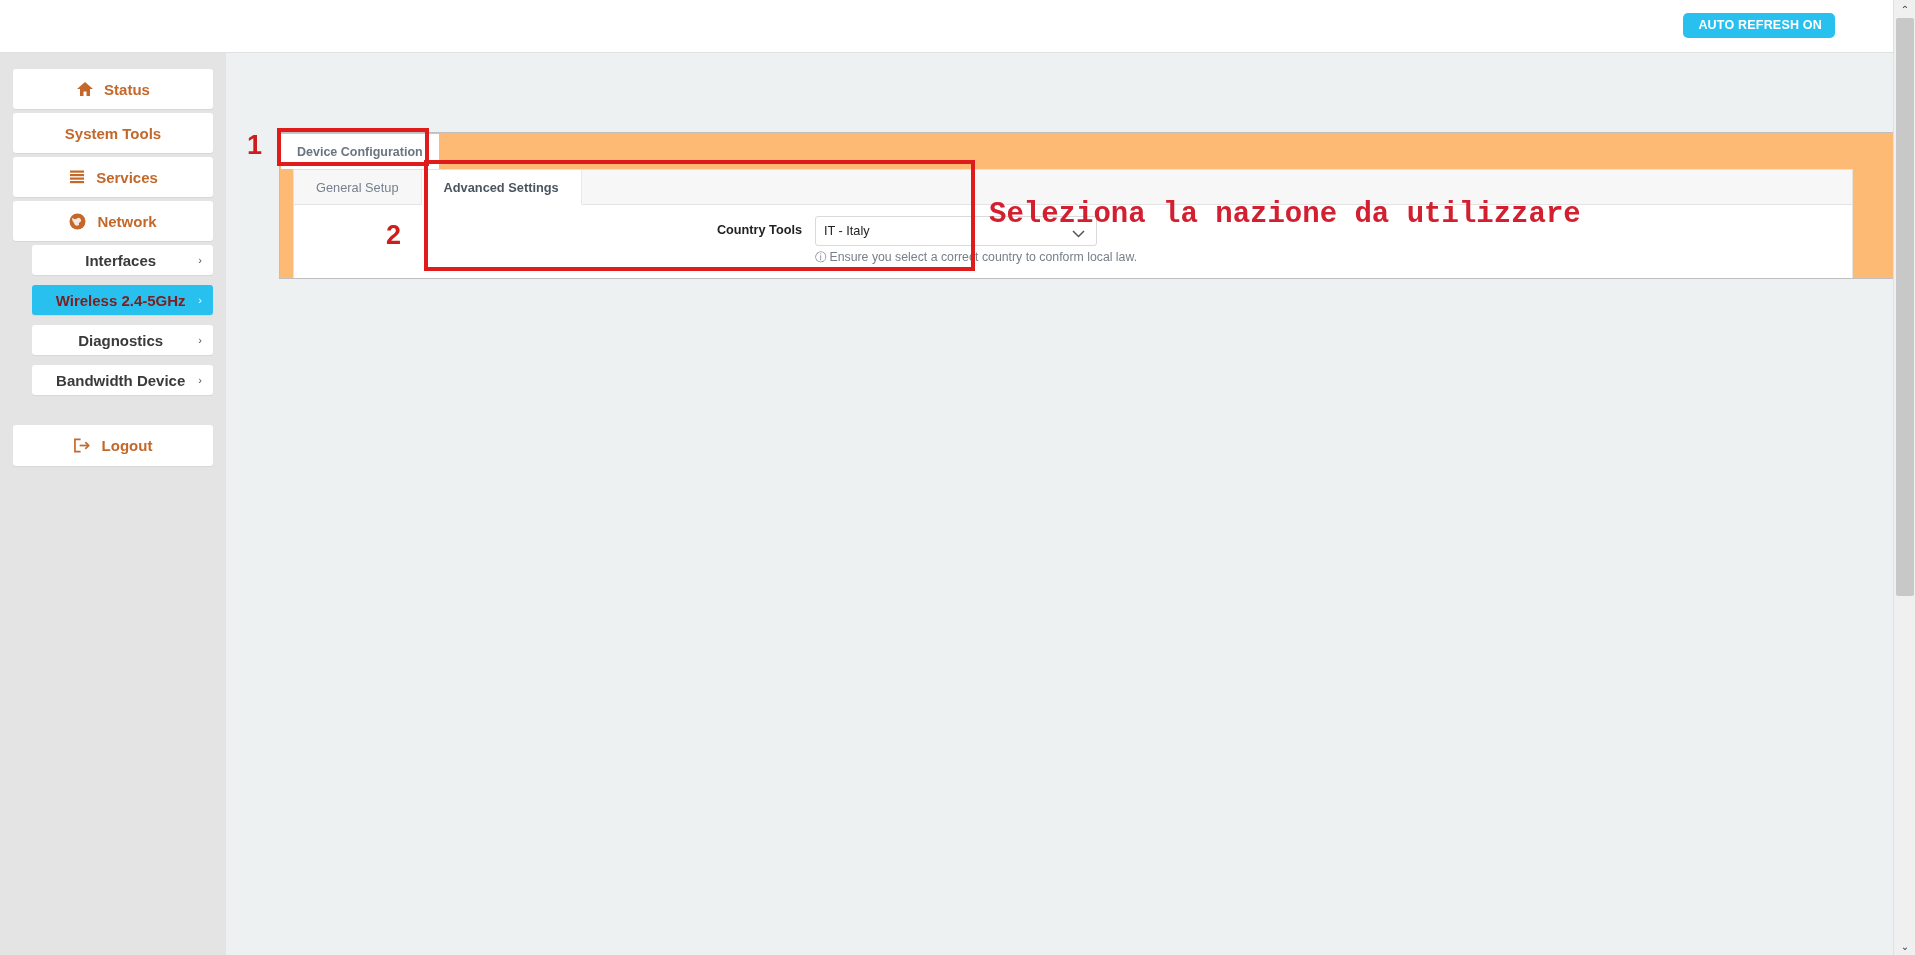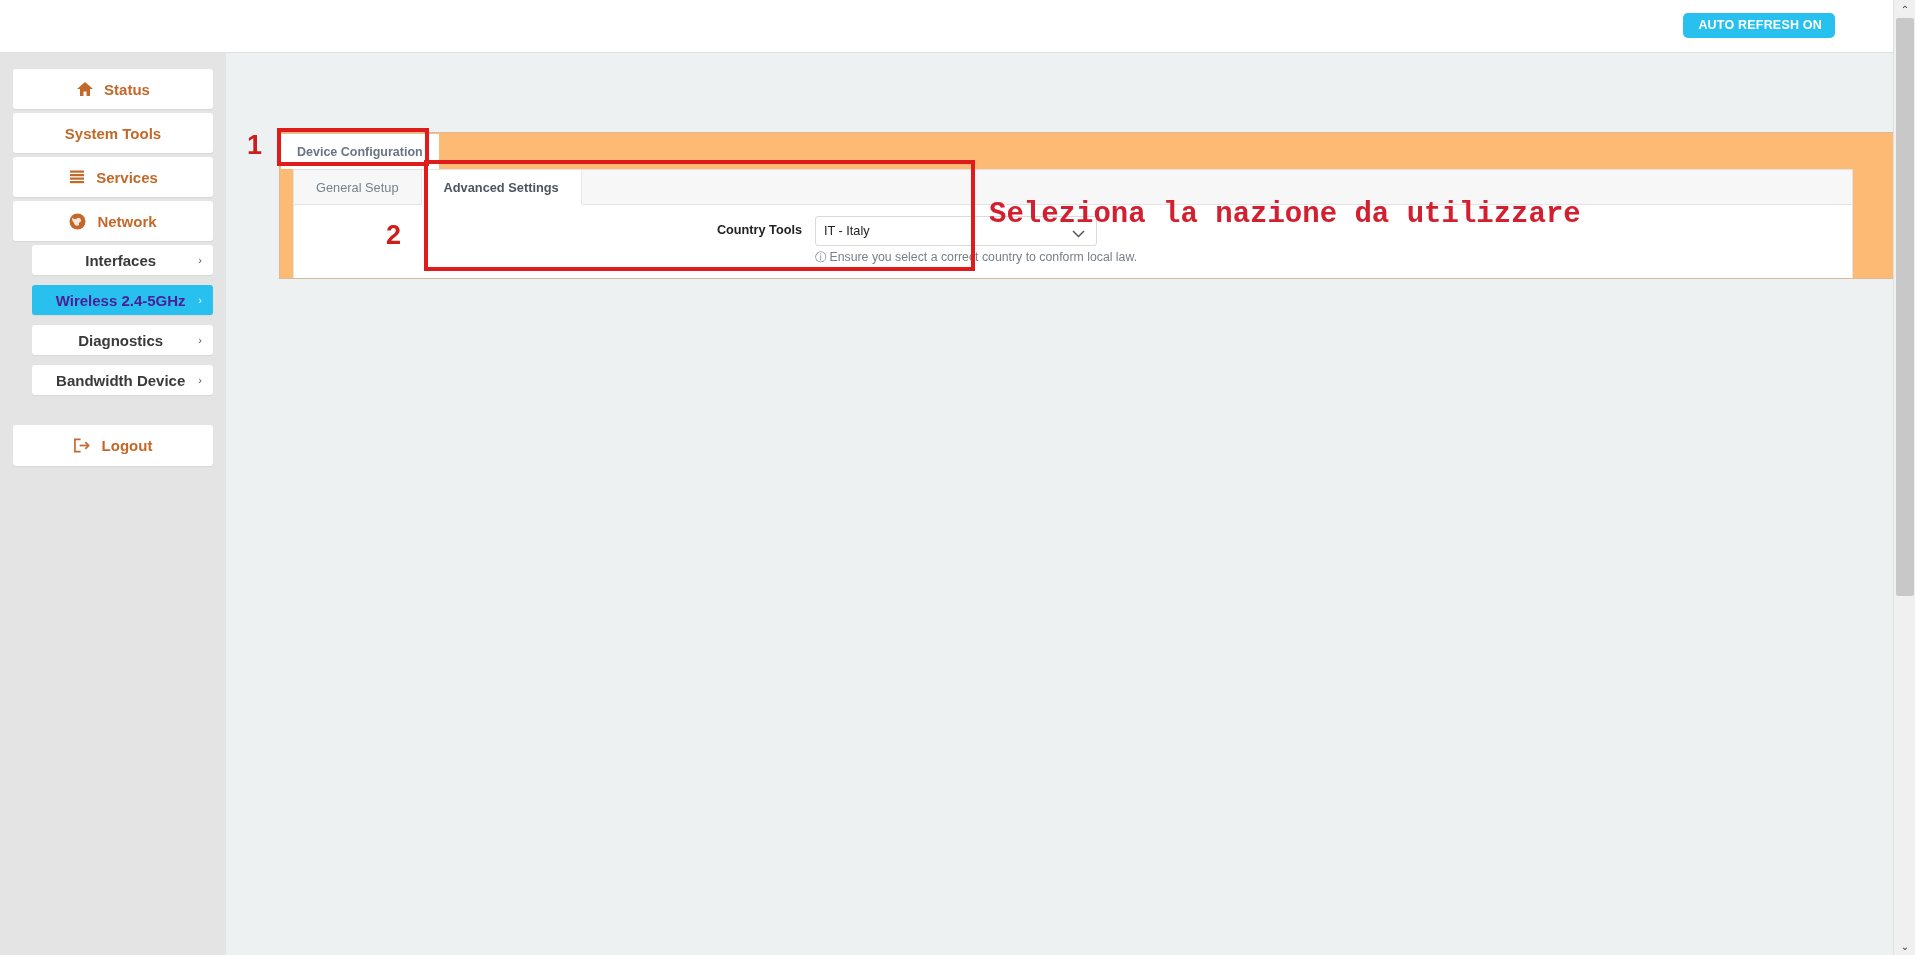--- a/index.html
+++ b/index.html
@@ -108,21 +108,21 @@
     padding-left: 11px;
   }
   .nav-sub .chev {
     color: #555;
     font-size: 11px;
     line-height: 1;
   }
   .nav-sub.active {
     background: #28c0ef;
   }
-  .nav-sub.active .lbl { color: #4c1d95; }
+  .nav-sub.active .lbl { color: #7f1d1d; }
   .nav-sub.active .chev { color: #ffffff; }
   #logout-item { margin-top: 30px; height: 41px; }
 
   
   #main {
     position: absolute; left: 226px; top: 53px;
     width: 1667px; height: 902px;
     background: #eef1f2;
   }
   #page-title {

